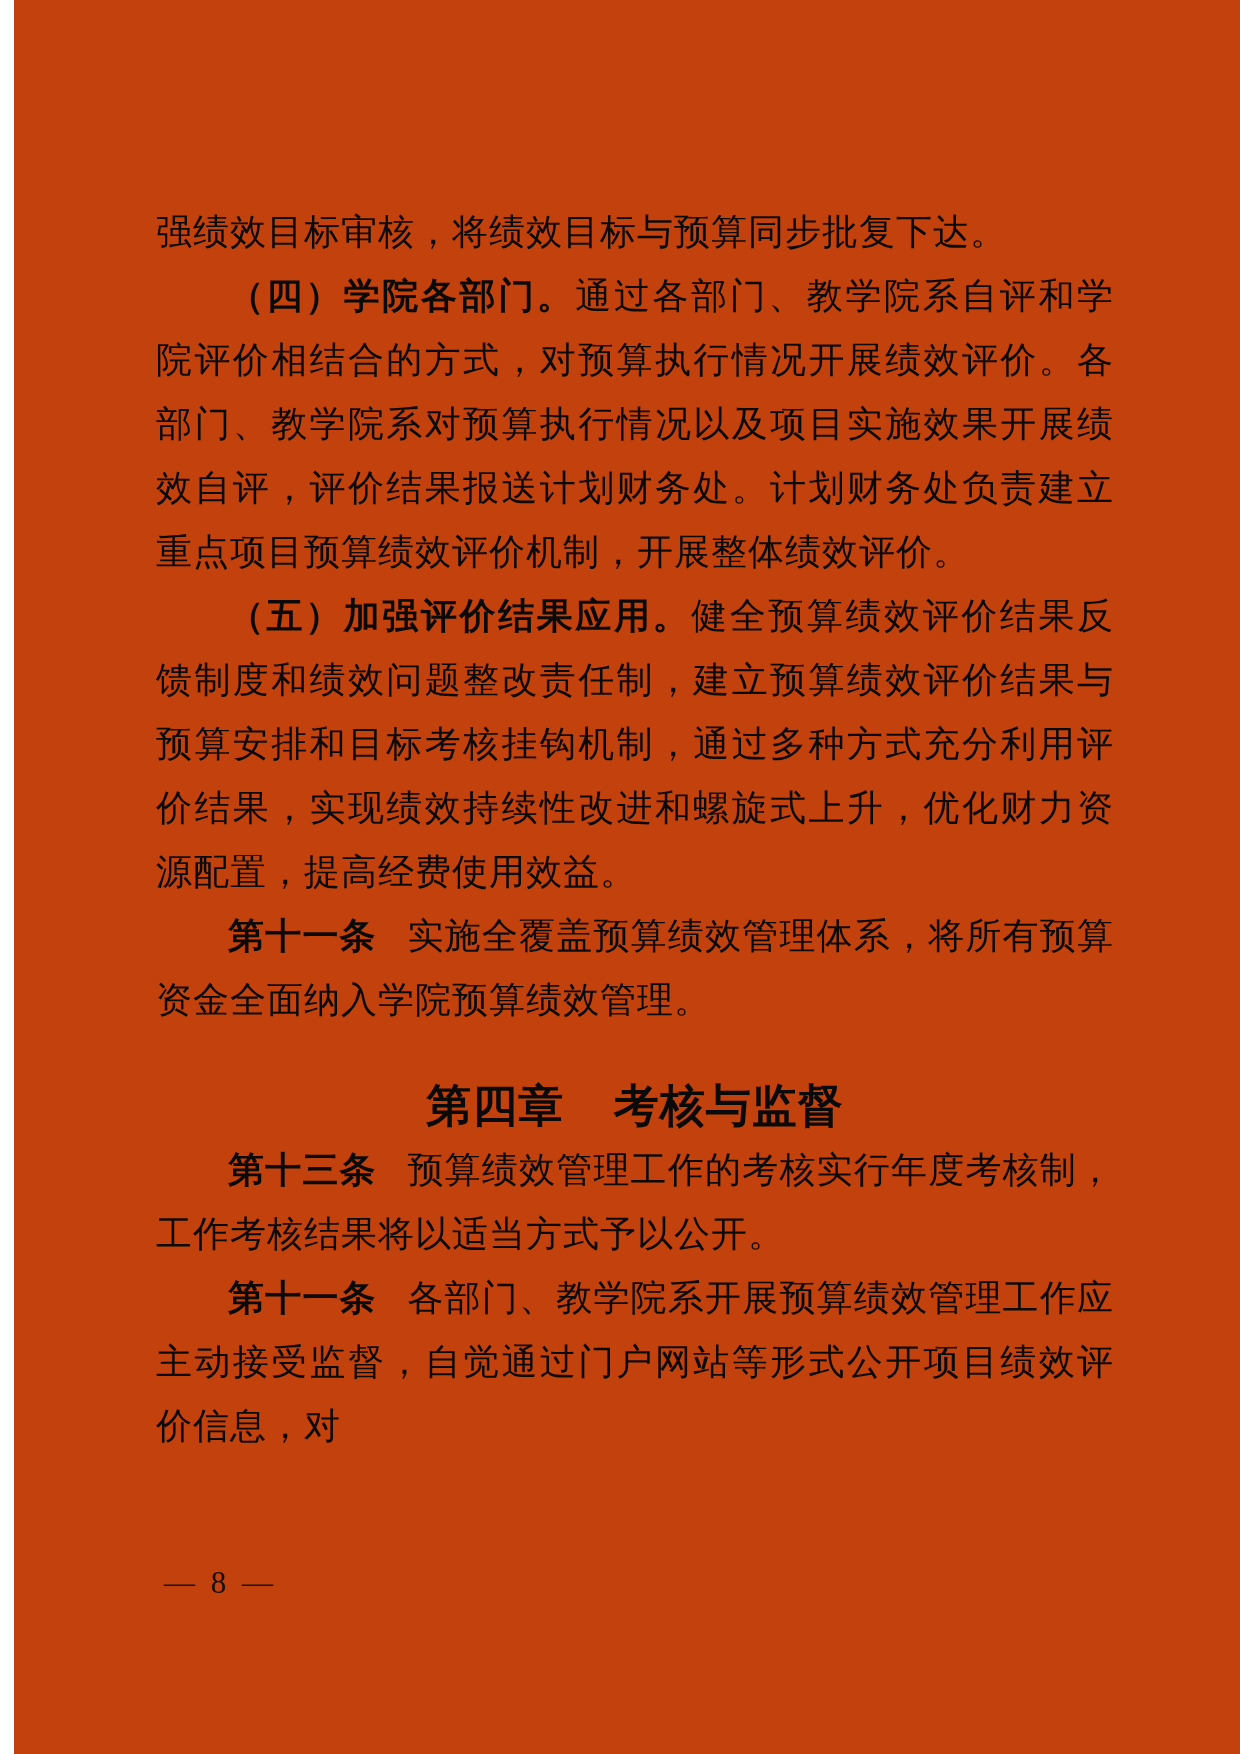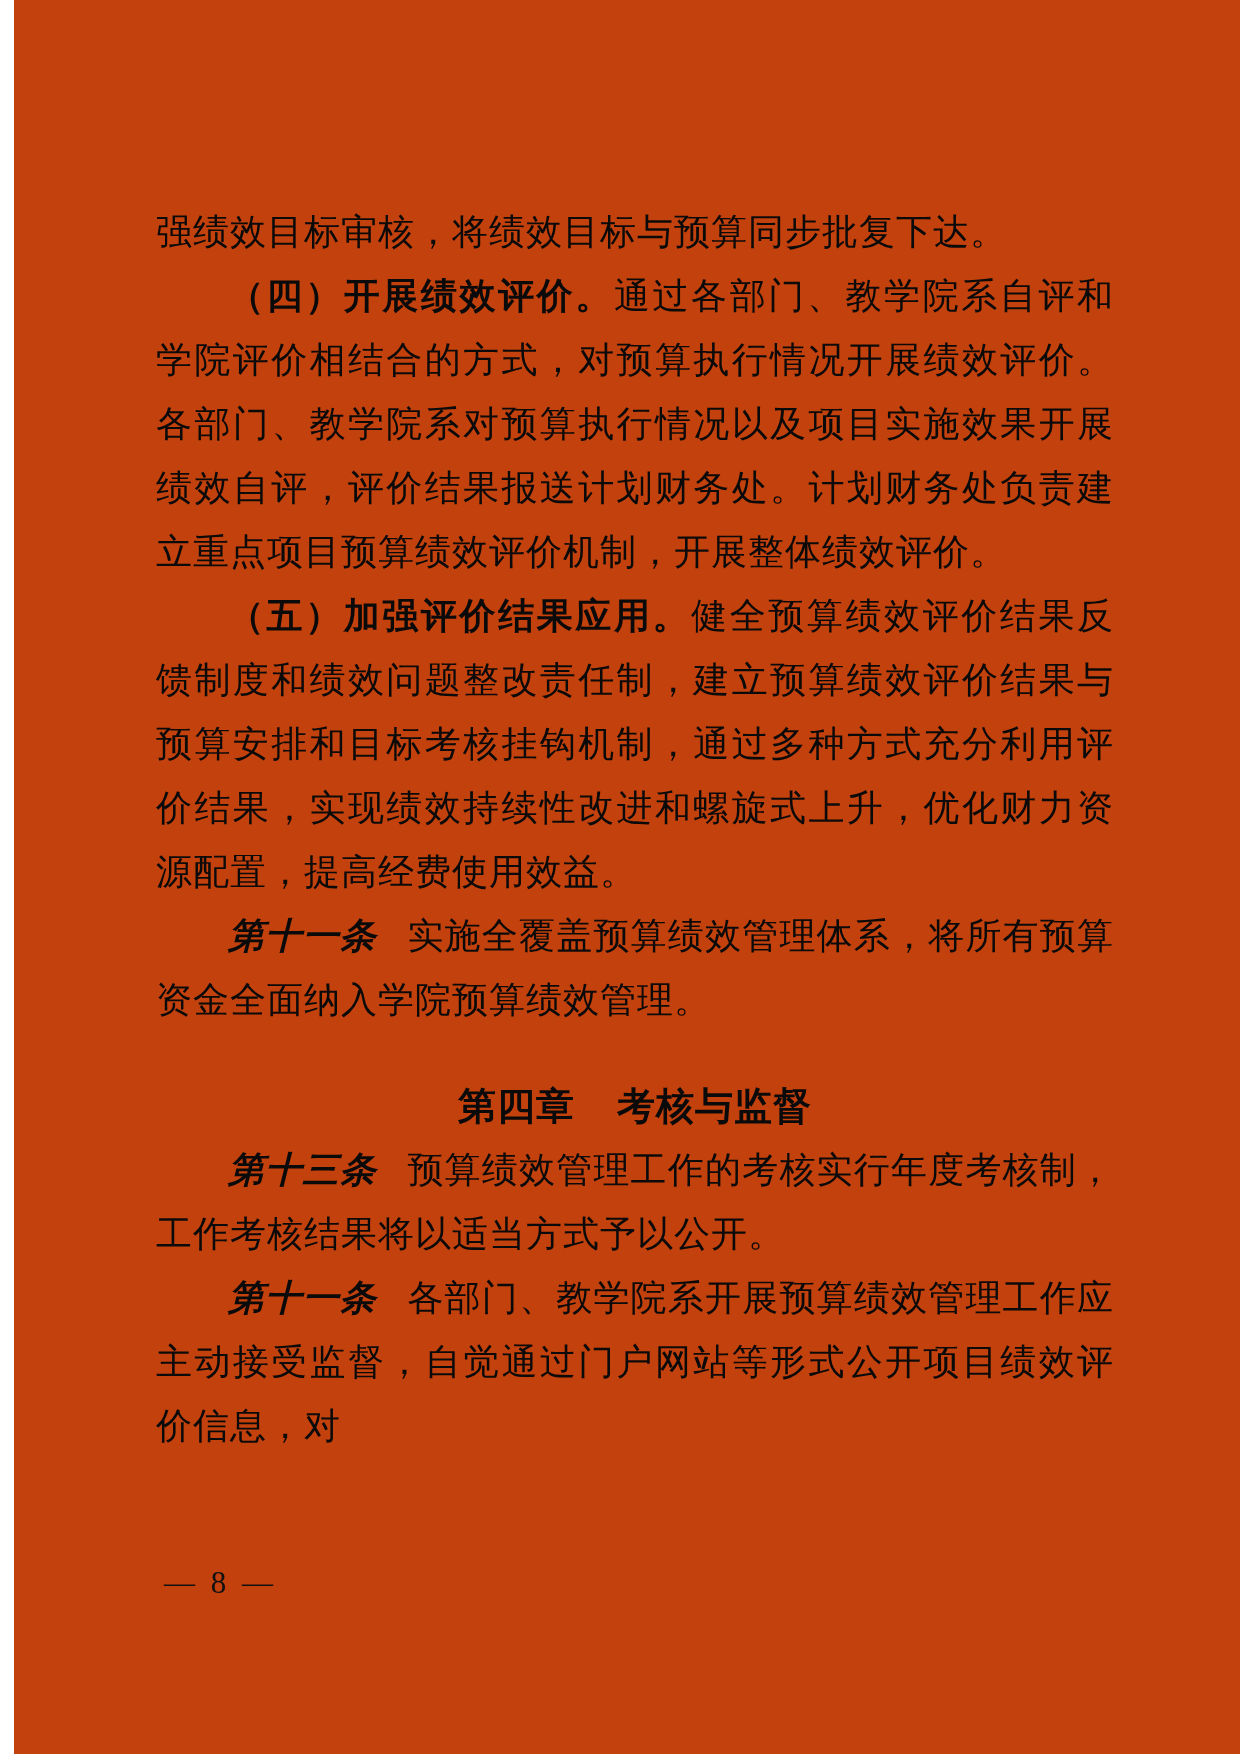--- a/index.html
+++ b/index.html
@@ -34,28 +34,27 @@
   }
   .para.no-indent {
     text-indent: 0;
   }
   .lead {
     font-weight: bold;
   }
   .article-num {
     font-weight: bold;
     margin-right: 0.85em;
-    font-style: italic;
   }
   .chapter {
     margin: 42px 0 0 0;
     padding: 0;
     text-indent: 0;
     text-align: center;
-    font-size: 38px;
+    font-size: 45px;
     line-height: 64px;
     font-weight: bold;
     font-family: "Liberation Sans", "DejaVu Sans", sans-serif;
   }
   .chapter-gap {
     display: inline-block;
     width: 1.1em;
   }
   .page-footer {
     position: absolute;
@@ -71,21 +70,21 @@
 </head>
 <body>
 
 <div class="page">
 
   <main class="body-text">
 
     <p class="para no-indent">强绩效目标审核，将绩效目标与预算同步批复下达。</p>
 
 
-    <p class="para"><span class="lead">（四）开展绩效评价。</span><span>通过各部门、教学院系自评和学院评价相结合的方式，对预算执行情况开展绩效评价。各部门、教学院系对预算执行情况以及项目实施效果开展绩效自评，评价结果报送计划财务处。计划财务处负责建立重点项目预算绩效评价机制，开展整体绩效评价。</span></p>
+    <p class="para"><span class="lead">（四）学院各部门。</span><span>通过各部门、教学院系自评和学院评价相结合的方式，对预算执行情况开展绩效评价。各部门、教学院系对预算执行情况以及项目实施效果开展绩效自评，评价结果报送计划财务处。计划财务处负责建立重点项目预算绩效评价机制，开展整体绩效评价。</span></p>
 
     <p class="para"><span class="lead">（五）加强评价结果应用。</span><span>健全预算绩效评价结果反馈制度和绩效问题整改责任制，建立预算绩效评价结果与预算安排和目标考核挂钩机制，通过多种方式充分利用评价结果，实现绩效持续性改进和螺旋式上升，优化财力资源配置，提高经费使用效益。</span></p>
 
     <p class="para"><span class="article-num">第十一条</span><span>实施全覆盖预算绩效管理体系，将所有预算资金全面纳入学院预算绩效管理。</span></p>
 
     <h2 class="chapter"><span>第四章</span><span class="chapter-gap"></span><span>考核与监督</span></h2>
 
     <p class="para"><span class="article-num">第十三条</span><span>预算绩效管理工作的考核实行年度考核制，工作考核结果将以适当方式予以公开。</span></p>
 
     <p class="para"><span class="article-num">第十一条</span><span>各部门、教学院系开展预算绩效管理工作应主动接受监督，自觉通过门户网站等形式公开项目绩效评价信息，对</span></p>

